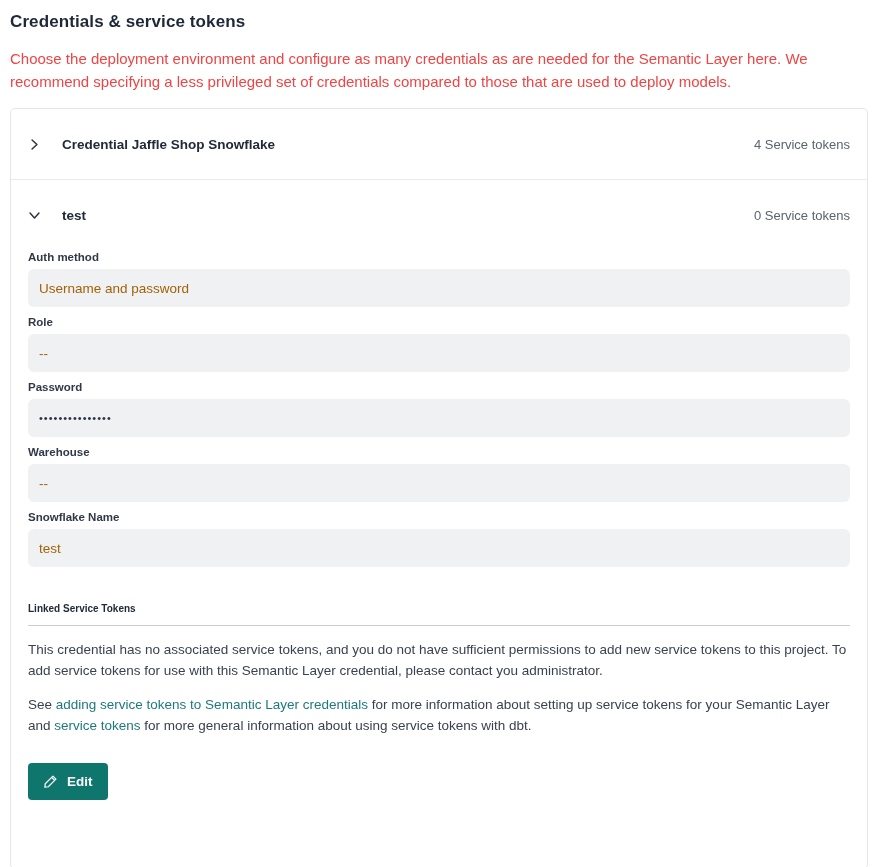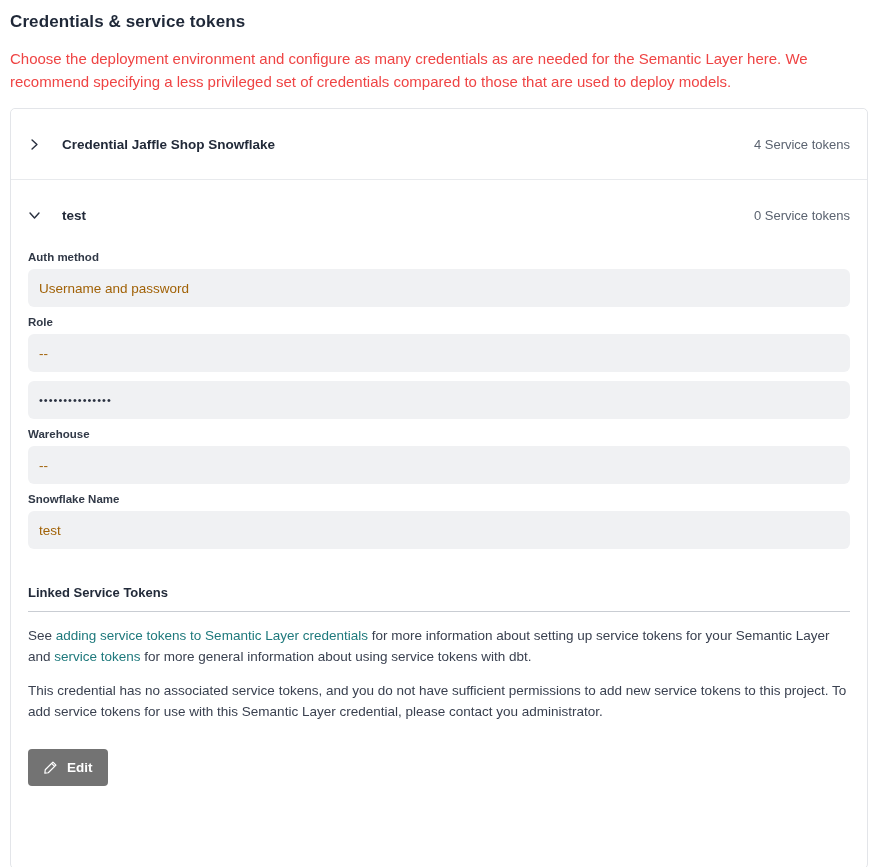--- a/index.html
+++ b/index.html
@@ -73,21 +73,21 @@
     height: 38px;
     display: flex;
     align-items: center;
     padding: 0 11px;
     font-size: 13.5px;
     color: #a16207;
   }
   .field-value.dots { font-size: 11px; letter-spacing: 1px; color: #2a3140; }
   .section-heading {
     margin-top: 36px;
-    font-size: 13px;
+    font-size: 10px;
     font-weight: 700;
     color: #222a39;
     padding-bottom: 11px;
     border-bottom: 1px solid #c9cdd3;
   }
   .para {
     margin-top: 13px;
     font-size: 13.5px;
     line-height: 1.56;
     color: #3a4150;
@@ -96,21 +96,21 @@
   .para a {
     color: #1e797c;
     text-decoration: none;
     cursor: pointer;
   }
   .edit-btn {
     margin-top: 27px;
     display: inline-flex;
     align-items: center;
     gap: 9px;
-    background: #737373;
+    background: #0f766e;
     color: #ffffff;
     border: none;
     border-radius: 4px;
     padding: 0 15px;
     height: 37px;
     font-family: "Liberation Sans", sans-serif;
     font-size: 13.5px;
     font-weight: 700;
     cursor: pointer;
   }
@@ -155,38 +155,39 @@
           <div class="field-value">Username and password</div>
         </div>
 
         <div class="field">
           <span class="field-label">Role</span>
           <div class="field-value">--</div>
         </div>
 
 
         <div class="field">
+          <span class="field-label">Password</span>
           <div class="field-value dots">•••••••••••••••</div>
         </div>
 
         <div class="field">
           <span class="field-label">Warehouse</span>
           <div class="field-value">--</div>
         </div>
 
         <div class="field">
           <span class="field-label">Snowflake Name</span>
           <div class="field-value">test</div>
         </div>
 
         <div class="section-heading">Linked Service Tokens</div>
 
+        <p class="para">This credential has no associated service tokens, and you do not have sufficient permissions to add new service tokens to this project. To add service tokens for use with this Semantic Layer credential, please contact you administrator.</p>
+
         <p class="para"><span>See </span><a>adding service tokens to Semantic Layer credentials</a><span> for more information about setting up service tokens for your Semantic Layer and </span><a>service tokens</a><span> for more general information about using service tokens with dbt.</span></p>
-
-        <p class="para">This credential has no associated service tokens, and you do not have sufficient permissions to add new service tokens to this project. To add service tokens for use with this Semantic Layer credential, please contact you administrator.</p>
 
         <button class="edit-btn">
           <span>
             <svg width="15" height="15" viewBox="0 0 16 16" fill="none">
               <path d="M10.6 2.2 L13.8 5.4 L5.6 13.6 L2 14 L2.4 10.4 Z" stroke="#ffffff" stroke-width="1.3" stroke-linejoin="round"></path>
               <path d="M9.2 3.6 L12.4 6.8" stroke="#ffffff" stroke-width="1.3"></path>
             </svg>
           </span>
           <span>Edit</span>
         </button>

